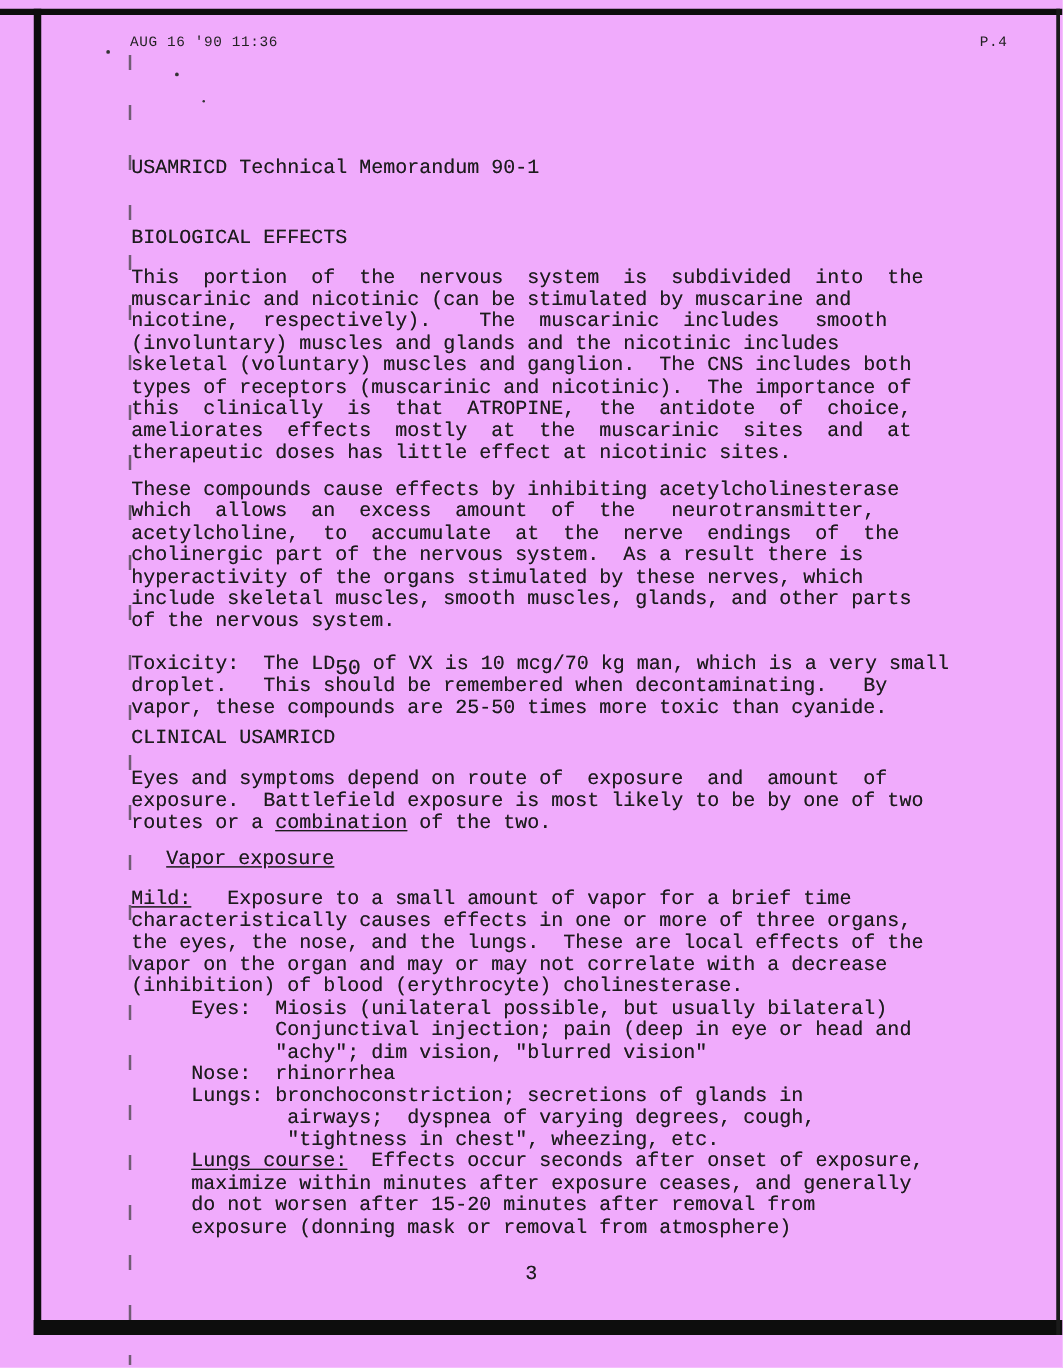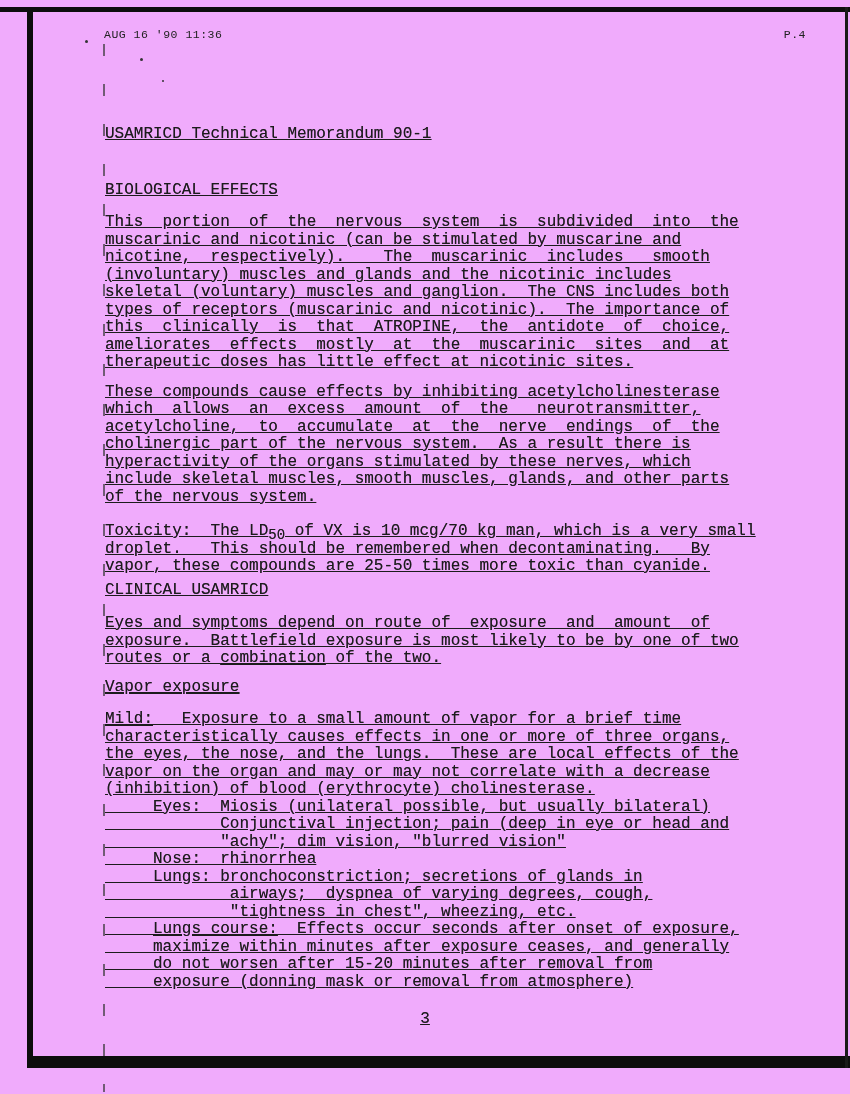--- a/index.html
+++ b/index.html
@@ -35,36 +35,35 @@
   .fax-header {
     position: absolute; top: 28px; left: 104px; width: 702px;
     display: flex; justify-content: space-between;
     font-size: 11.5px; letter-spacing: .5px; color: #222;
   }
 
   .content {
     position: absolute; left: 105px; top: 126px; width: 700px;
     font-size: 16px; line-height: 17.5px;
     text-shadow: 0 0 .5px rgba(0,0,0,.55);
-    text-decoration: underline;
   }
   .line, .heading, .para, .pagenum { white-space: pre; }
 
   .h-bio   { margin-top: 38px; }
   .p1      { margin-top: 12px; }
   .p2      { margin-top: 15px; }
   .tox     { margin-top: 17px; }
   .h-clin  { margin-top: 6px; }
   .signs   { margin-top: 16px; }
-  .vapor   { margin-top: 11px; }
+  .vapor   { margin-top: 11px; padding-left: 28px; }
   .mild    { margin-top: 15px; }
   .pagenum { margin-top: 20px; width: 640px; text-align: center; }
 
   .u { text-decoration: underline; text-underline-offset: 2px; }
-  sub.ld-sub { font-size: 14px; line-height: 0; text-align: center; }
+  sub.ld-sub { font-size: 17px; line-height: 0; text-align: center; }
 </style>
 </head>
 <body>
 
 <div class="page">
 
   <div class="scan-top"></div>
   <div class="scan-left"></div>
   <div class="scan-bottom"></div>
   <div class="scan-right"></div>

